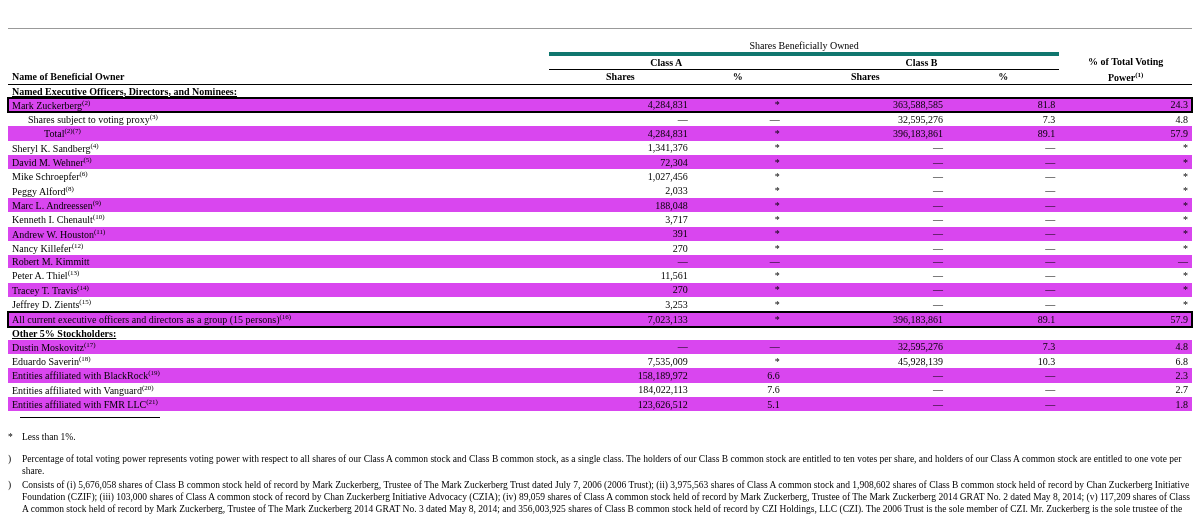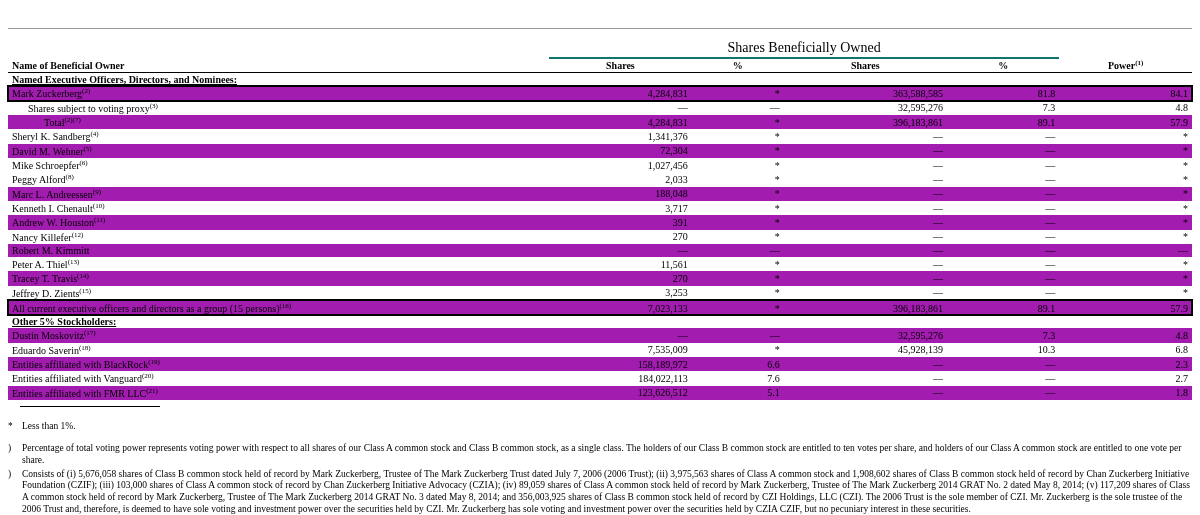--- a/index.html
+++ b/index.html
@@ -10,23 +10,23 @@
     font-size: 10px;
     color: #000;
     background: #fff;
     width: 1200px;
   }
   .hr-top { border-top: 1px solid #999; margin: 18px 0 10px; }
   table { width: 100%; border-collapse: collapse; table-layout: fixed; }
   th, td { padding: 1px 4px; font-weight: normal; text-align: left; overflow: hidden; white-space: nowrap; }
   .num { text-align: right; }
   .ctr { text-align: center; }
-  .section-hdr { text-align: center; border-bottom: 2px solid #0f766e; font-size: 14px; }
+  .section-hdr { text-align: center; border-bottom: 4px solid #0f766e; font-size: 10px; }
   .sub-hdr { text-align: center; border-bottom: 1px solid #000; }
-  .row-alt { background: #a21caf; }
+  .row-alt { background: #d946ef; }
   .bold { font-weight: bold; }
   .underline td { border-bottom: 1px solid #000; }
   .indent1 { padding-left: 20px; }
   .indent2 { padding-left: 36px; }
   .highlight-box { outline: 2px solid #000; outline-offset: -1px; }
   sup { font-size: 7px; }
   .footnotes { margin-top: 14px; font-size: 9.5px; line-height: 1.25; }
   .footnotes .fn { display: flex; margin-bottom: 2px; }
   .footnotes .fn .mk { width: 14px; flex: 0 0 14px; }
   .short-rule { width: 140px; border-top: 1px solid #000; margin: 6px 0 8px 12px; }
@@ -51,39 +51,45 @@
       <col class="col-b-pc">
       <col class="col-vp">
   </colgroup>
   <thead>
     <tr>
       <th></th>
       <th colspan="4" class="section-hdr">Shares Beneficially Owned</th>
       <th></th>
     </tr>
     <tr>
+      <th></th>
+      <th colspan="2" class="sub-hdr bold">Class A</th>
+      <th colspan="2" class="sub-hdr bold">Class B</th>
+      <th class="ctr bold">% of Total Voting</th>
+    </tr>
+    <tr>
       <th class="bold sub-hdr" style="text-align:left">Name of Beneficial Owner</th>
       <th class="sub-hdr bold">Shares</th>
       <th class="sub-hdr bold">%</th>
       <th class="sub-hdr bold">Shares</th>
       <th class="sub-hdr bold">%</th>
       <th class="sub-hdr bold ctr"><span>Power</span><sup>(1)</sup></th>
     </tr>
   </thead>
   <tbody id="tbody">
       <tr>
         <td colspan="6" class="bold" style="text-decoration: underline;">Named Executive Officers, Directors, and Nominees:</td>
       </tr>
       <tr class="row-alt highlight-box">
         <td><span>Mark Zuckerberg</span><sup>(2)</sup></td>
         <td class="num">4,284,831</td>
         <td class="num">*</td>
         <td class="num">363,588,585</td>
         <td class="num">81.8</td>
-        <td class="num">84.1</td>
+        <td class="num">24.3</td>
       </tr>
       <tr>
         <td class="indent1"><span>Shares subject to voting proxy</span><sup>(3)</sup></td>
         <td class="num">—</td>
         <td class="num">—</td>
         <td class="num">32,595,276</td>
         <td class="num">7.3</td>
         <td class="num">4.8</td>
       </tr>
       <tr class="row-alt">

